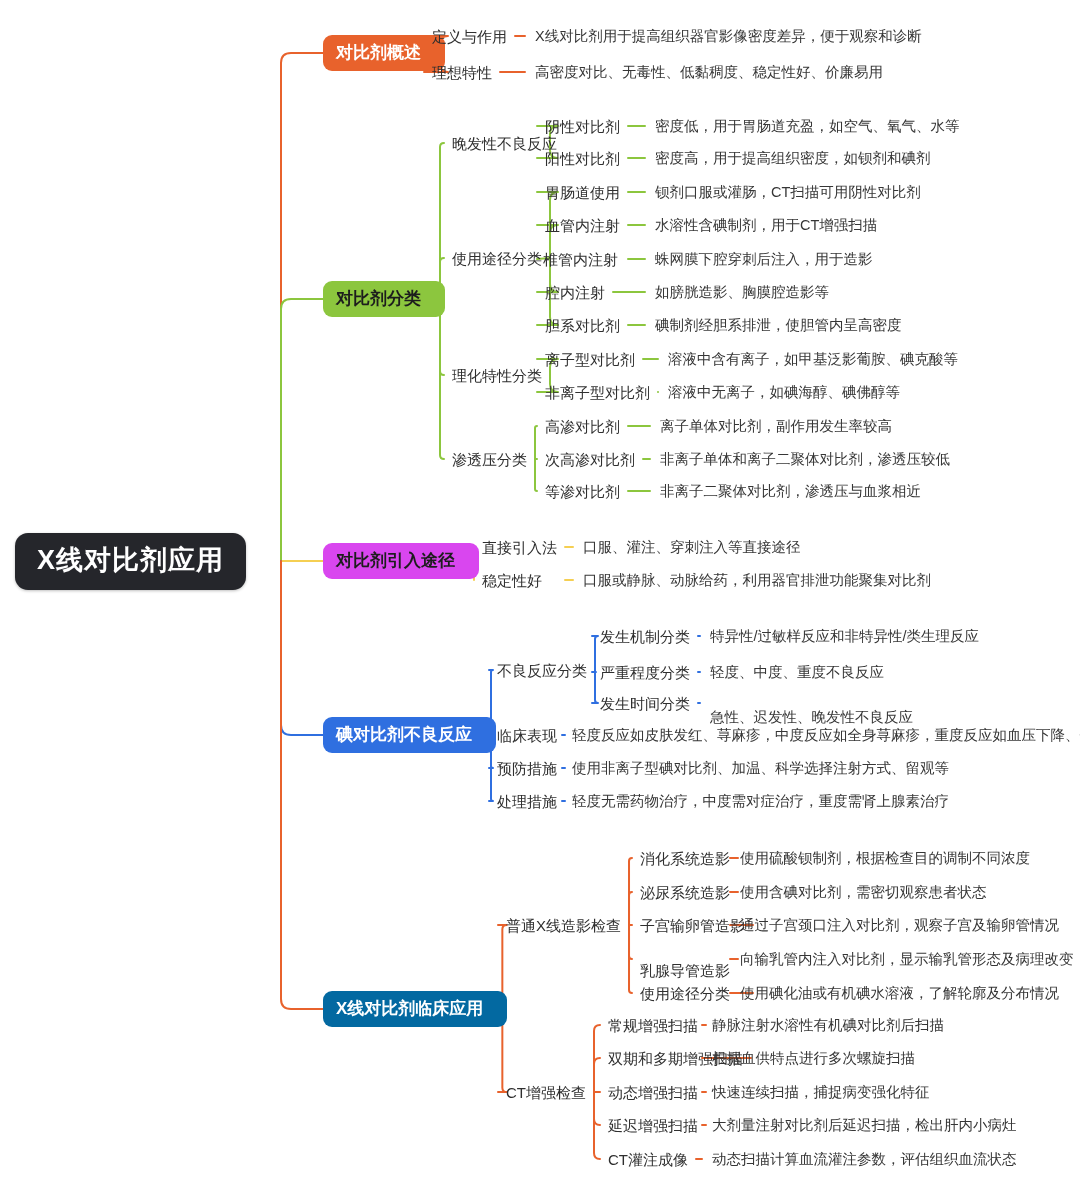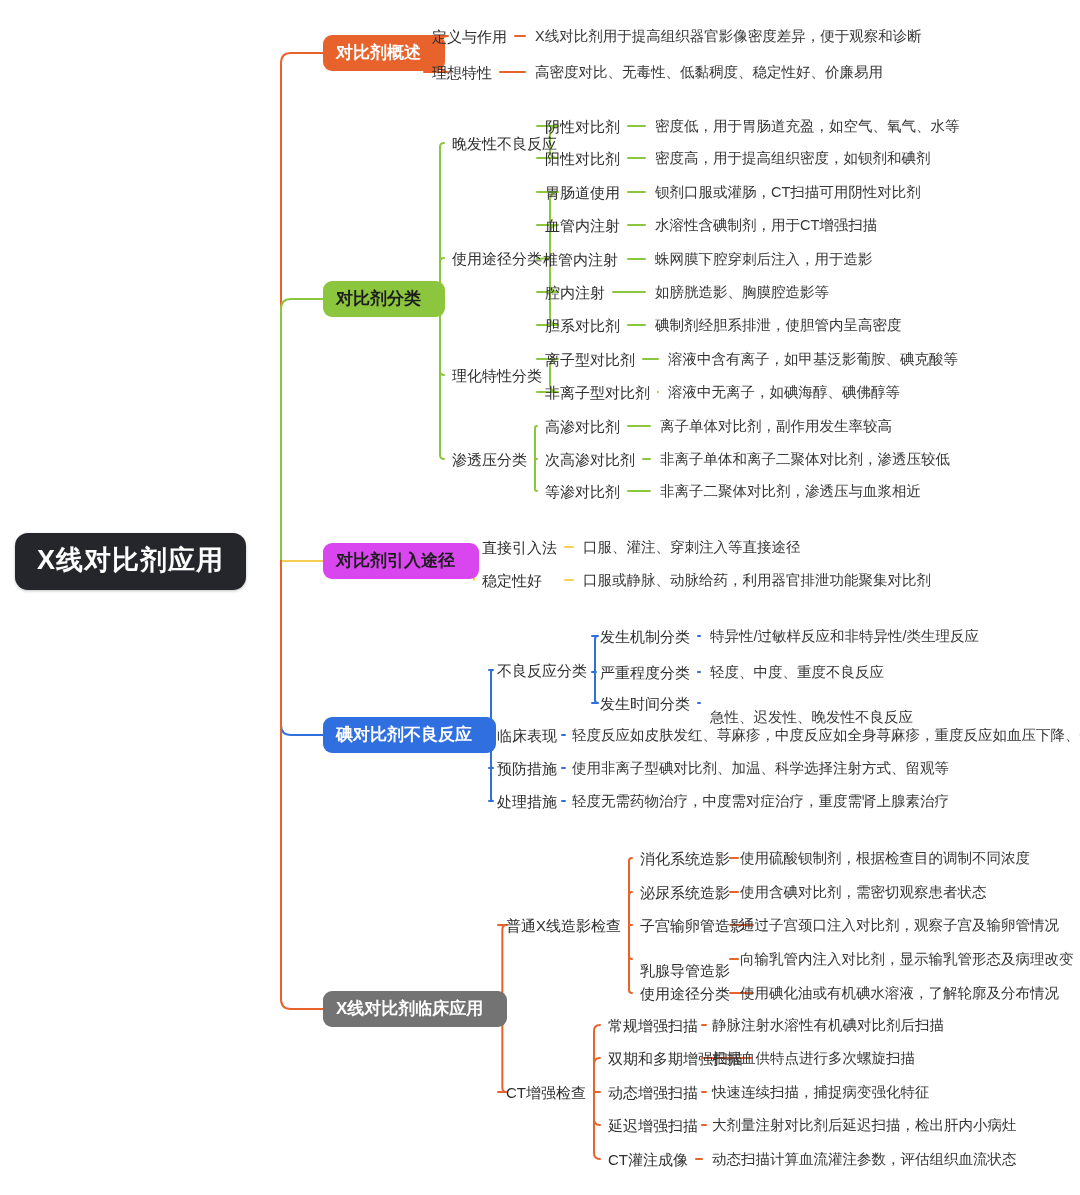--- a/index.html
+++ b/index.html
@@ -196,21 +196,21 @@
       <div class="node l3" style="left: 600px; top: 664.5px;">严重程度分类</div>
       <div class="node leaf" style="left: 710px; top: 664.75px;">轻度、中度、重度不良反应</div>
       <div class="node l3" style="left: 600px; top: 695.5px;">发生时间分类</div>
       <div class="node leaf" style="left: 710px; top: 695.75px; margin-top: 14px;">急性、迟发性、晚发性不良反应</div>
       <div class="node l2" style="left: 497px; top: 727.5px;">临床表现</div>
       <div class="node leaf" style="left: 572px; top: 727.75px;">轻度反应如皮肤发红、荨麻疹，中度反应如全身荨麻疹，重度反应如血压下降、休克</div>
       <div class="node l2" style="left: 497px; top: 760.5px;">预防措施</div>
       <div class="node leaf" style="left: 572px; top: 760.75px;">使用非离子型碘对比剂、加温、科学选择注射方式、留观等</div>
       <div class="node l2" style="left: 497px; top: 793.5px;">处理措施</div>
       <div class="node leaf" style="left: 572px; top: 793.75px;">轻度无需药物治疗，中度需对症治疗，重度需肾上腺素治疗</div>
-      <div class="node l1" style="background: #737373; color: rgb(255, 255, 255); left: 323px; top: 991px;">X线对比剂临床应用</div>
+      <div class="node l1" style="background: #0369a1; color: rgb(255, 255, 255); left: 323px; top: 991px;">X线对比剂临床应用</div>
       <div class="node l2" style="left: 506px; top: 917.5px;">普通X线造影检查</div>
       <div class="node l3" style="left: 640px; top: 850.5px;">消化系统造影</div>
       <div class="node leaf" style="left: 740px; top: 850.75px;">使用硫酸钡制剂，根据检查目的调制不同浓度</div>
       <div class="node l3" style="left: 640px; top: 884.5px;">泌尿系统造影</div>
       <div class="node leaf" style="left: 740px; top: 884.75px;">使用含碘对比剂，需密切观察患者状态</div>
       <div class="node l3" style="left: 640px; top: 917.5px;">子宫输卵管造影</div>
       <div class="node leaf" style="left: 740px; top: 917.75px;">通过子宫颈口注入对比剂，观察子宫及输卵管情况</div>
       <div class="node l3" style="left: 640px; top: 951.5px; margin-top: 11px;">乳腺导管造影</div>
       <div class="node leaf" style="left: 740px; top: 951.75px;">向输乳管内注入对比剂，显示输乳管形态及病理改变</div>
       <div class="node l3" style="left: 640px; top: 985.5px;">使用途径分类</div>

